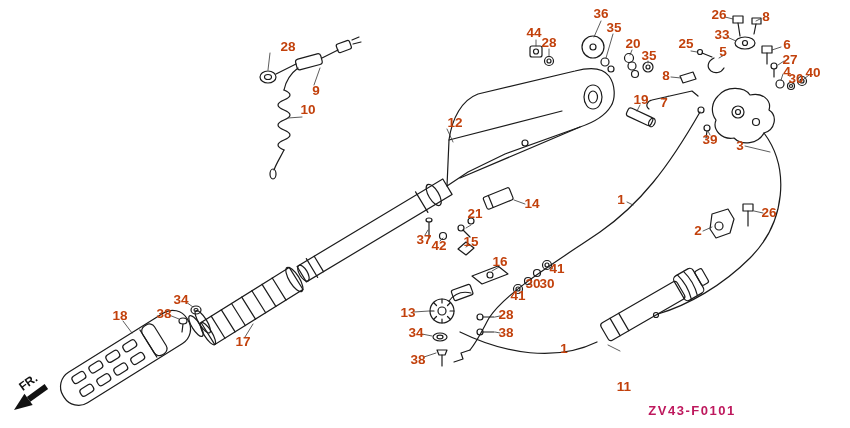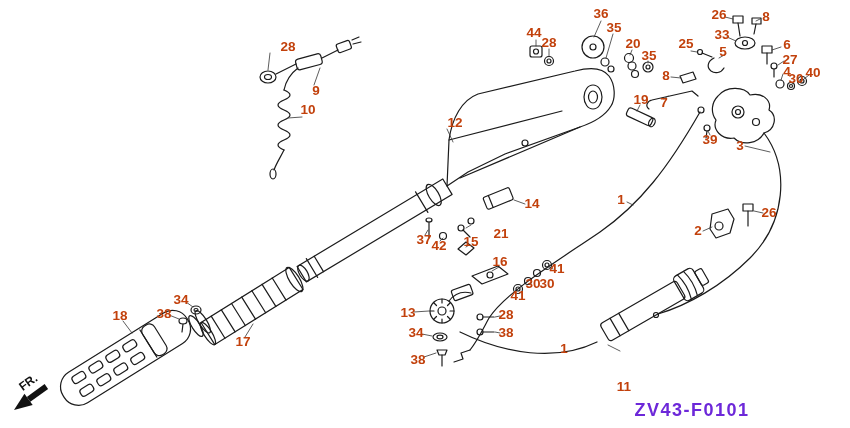--- a/index.html
+++ b/index.html
@@ -20,24 +20,24 @@
     color: #c2410c;
     white-space: nowrap;
     line-height: 1;
     user-select: none;
   }
   .part-code {
     position: absolute;
     left: 692px;
     top: 410px;
     transform: translate(-50%, -50%);
-    font-size: 18px;
+    font-size: 13px;
     font-weight: bold;
     letter-spacing: 1.5px;
-    color: #6d28d9;
+    color: #be185d;
   }
 </style>
 </head>
 <body>
 
 <div class="canvas">
 
   <svg width="850" height="428" viewBox="0 0 850 428">
     <g stroke="#1b1b1b" stroke-width="1.2" fill="none" stroke-linecap="round" stroke-linejoin="round">
 
@@ -321,21 +321,21 @@
       <span class="callout" style="left: 666px; top: 76px;">8</span>
       <span class="callout" style="left: 641px; top: 100px;">19</span>
       <span class="callout" style="left: 664px; top: 103px;">7</span>
       <span class="callout" style="left: 710px; top: 140px; text-align: center;">39</span>
       <span class="callout" style="left: 740px; top: 146px;">3</span>
       <span class="callout" style="left: 455px; top: 123px;">12</span>
       <span class="callout" style="left: 532px; top: 204px;">14</span>
       <span class="callout" style="left: 621px; top: 200px;">1</span>
       <span class="callout" style="left: 698px; top: 231px;">2</span>
       <span class="callout" style="left: 769px; top: 213px;">26</span>
-      <span class="callout" style="left: 475px; top: 234px; margin-left: 26px;">21</span>
+      <span class="callout" style="left: 475px; top: 214px;">21</span>
       <span class="callout" style="left: 424px; top: 240px;">37</span>
       <span class="callout" style="left: 439px; top: 246px;">42</span>
       <span class="callout" style="left: 471px; top: 242px;">15</span>
       <span class="callout" style="left: 500px; top: 262px;">16</span>
       <span class="callout" style="left: 557px; top: 269px;">41</span>
       <span class="callout" style="left: 533px; top: 284px;">30</span>
       <span class="callout" style="left: 547px; top: 284px;">30</span>
       <span class="callout" style="left: 518px; top: 296px;">41</span>
       <span class="callout" style="left: 408px; top: 313px;">13</span>
       <span class="callout" style="left: 181px; top: 300px;">34</span>

